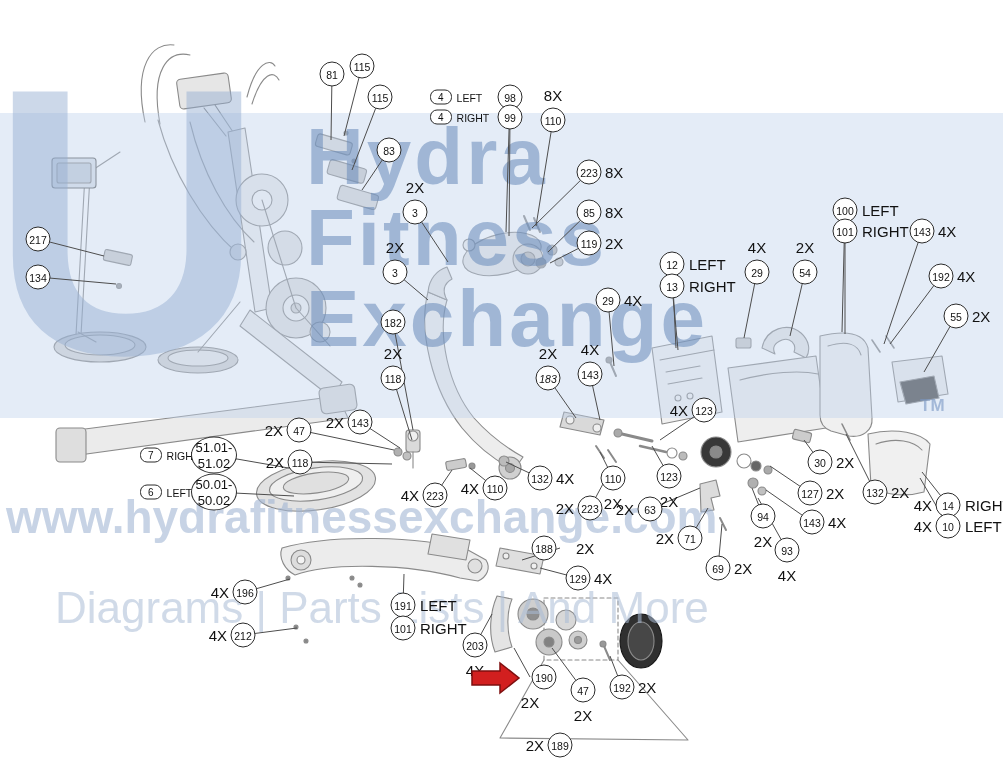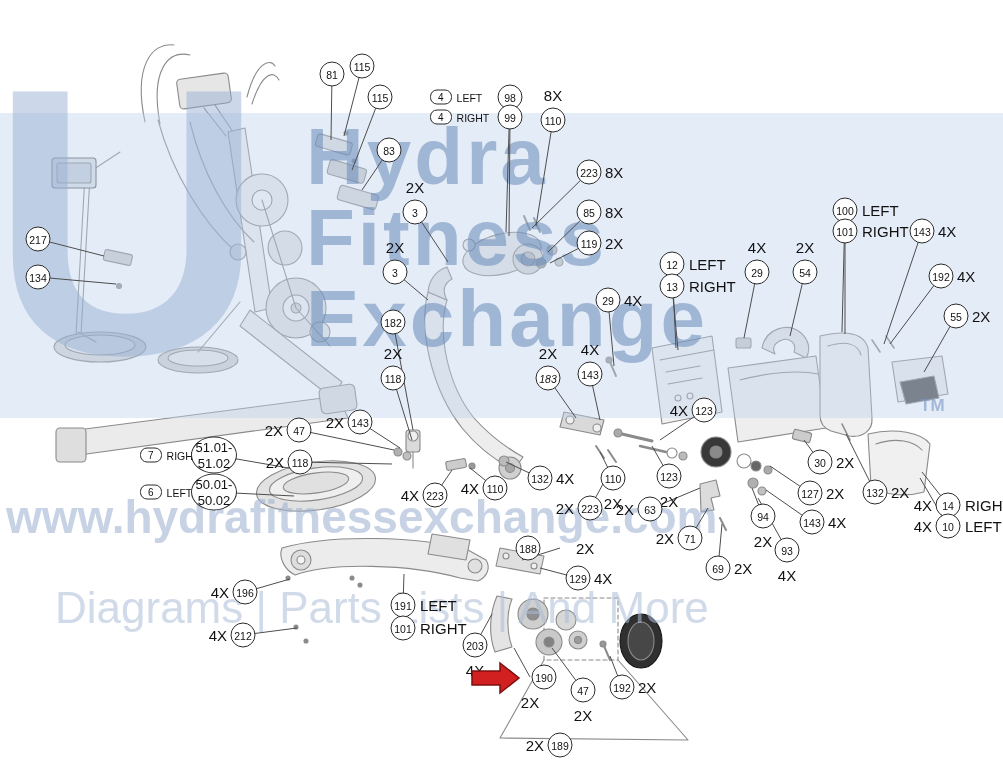--- a/index.html
+++ b/index.html
@@ -336,21 +336,21 @@
       <div class="balloon" style="left: 875px; top: 492px;">132</div>
       <div class="anno" style="left: 891px; top: 492px; transform: translate(0px, -50%);">2X</div>
       <div class="balloon" style="left: 948px; top: 505px;">14</div>
       <div class="anno" style="left: 932px; top: 505px; transform: translate(-100%, -50%);">4X</div>
       <div class="anno" style="left: 965px; top: 505px; transform: translate(0px, -50%);">RIGHT</div>
       <div class="balloon" style="left: 948px; top: 526px; text-align: right;">10</div>
       <div class="anno" style="left: 932px; top: 526px; transform: translate(-100%, -50%);">4X</div>
       <div class="anno" style="left: 965px; top: 526px; transform: translate(0px, -50%);">LEFT</div>
       <div class="balloon" style="left: 590px; top: 508px;">223</div>
       <div class="anno" style="left: 574px; top: 508px; transform: translate(-100%, -50%);">2X</div>
-      <div class="balloon" style="left: 528px; top: 548px;">188</div>
+      <div class="balloon" style="left: 544px; top: 548px;">188</div>
       <div class="anno" style="left: 576px; top: 548px; transform: translate(0px, -50%);">2X</div>
       <div class="balloon" style="left: 578px; top: 578px;">129</div>
       <div class="anno" style="left: 594px; top: 578px; transform: translate(0px, -50%);">4X</div>
       <div class="balloon" style="left: 690px; top: 538px;">71</div>
       <div class="anno" style="left: 674px; top: 538px; transform: translate(-100%, -50%);">2X</div>
       <div class="balloon" style="left: 763px; top: 516px;">94</div>
       <div class="anno" style="left: 763px; top: 541px; transform: translate(-50%, -50%);">2X</div>
       <div class="balloon" style="left: 812px; top: 522px;">143</div>
       <div class="anno" style="left: 828px; top: 522px; transform: translate(0px, -50%);">4X</div>
       <div class="balloon" style="left: 787px; top: 550px;">93</div>

